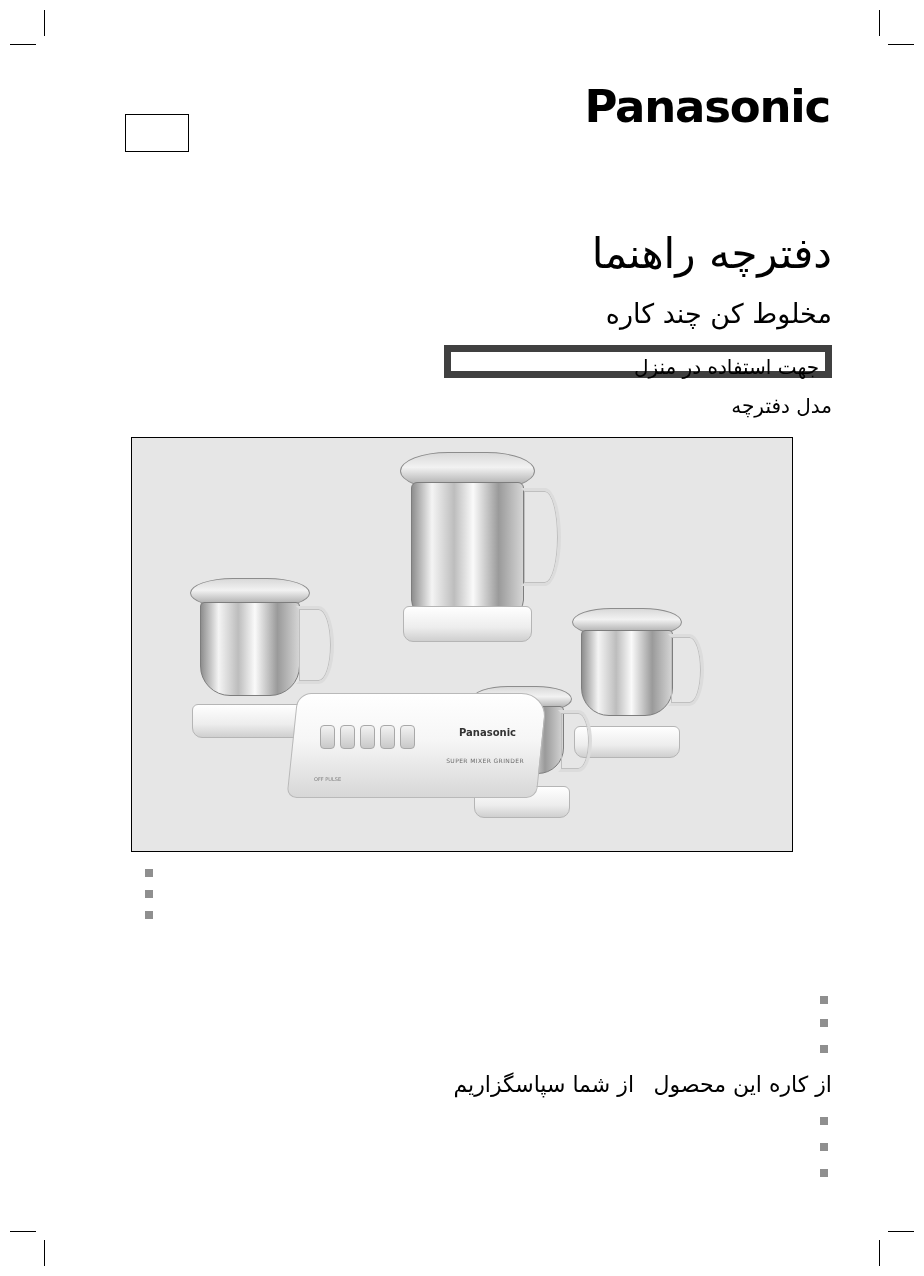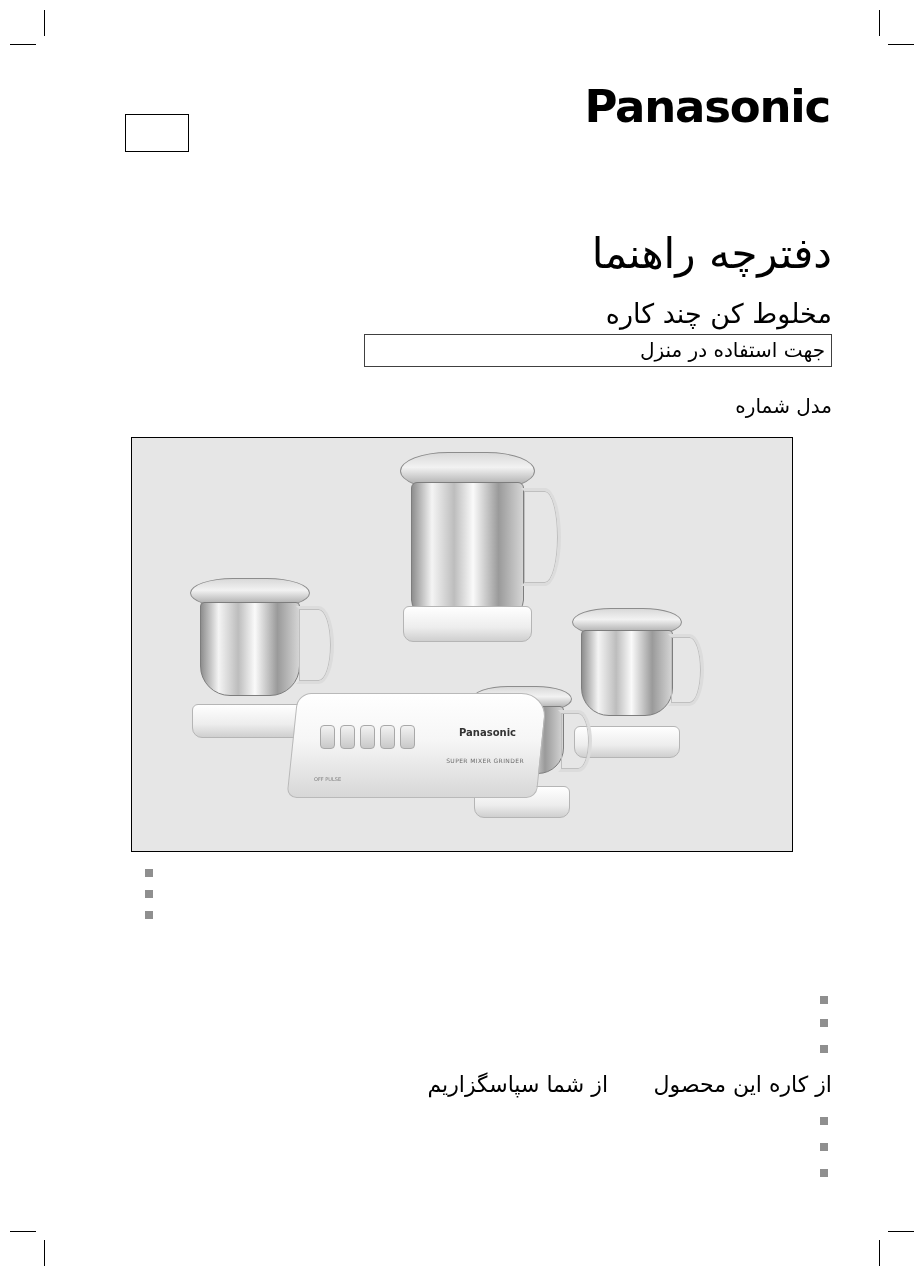--- a/index.html
+++ b/index.html
@@ -69,24 +69,24 @@
   .title-sub {
     position: absolute;
     right: 92px;
     top: 296px;
     font-size: 27px;
     line-height: 1.3;
   }
   .usage-box {
     position: absolute;
     right: 92px;
-    top: 334px;
-    width: 468px;
+    top: 345px;
+    width: 388px;
     height: 33px;
-    border: 1px solid #404040;
+    border: 7px solid #404040;
     box-sizing: border-box;
   }
   .usage-box .fa {
     position: absolute;
     right: 6px;
     top: 3px;
     font-size: 20px;
   }
   .model-label {
     position: absolute;
@@ -182,21 +182,21 @@
   
   .bullet {
     position: absolute;
     width: 8px; height: 8px;
     background: #8f8f8f;
   }
 
   
   .thanks-left {
     position: absolute;
-    right: 316px;
+    right: 290px;
     top: 1072px;
     font-size: 22px;
   }
   .thanks-right {
     position: absolute;
     right: 92px;
     top: 1072px;
     font-size: 22px;
   }
 </style>
@@ -219,21 +219,21 @@
   <div class="lang-box"></div>
 
   <div class="fa title-sub">مخلوط کن چند کاره</div>
 
   <div class="fa title-main">دفترچه راهنما</div>
 
   <div class="usage-box">
     <span class="fa">جهت استفاده در منزل</span>
   </div>
 
-  <div class="fa model-label">مدل شماره</div>
+  <div class="fa model-label">مدل دفترچه</div>
 
   <div class="product-frame">
     <div class="pf-inner">
 
       <div class="jar" style="left:268px; top:14px; width:135px; height:190px;">
         <div class="lid" style="height:36px;"></div>
         <div class="body" style="top:30px; height:130px; border-radius:6px 6px 14px 14px;"></div>
         <div class="base" style="height:34px;"></div>
         <div class="handle" style="right:-26px; top:36px; width:34px; height:92px;"></div>
       </div>

